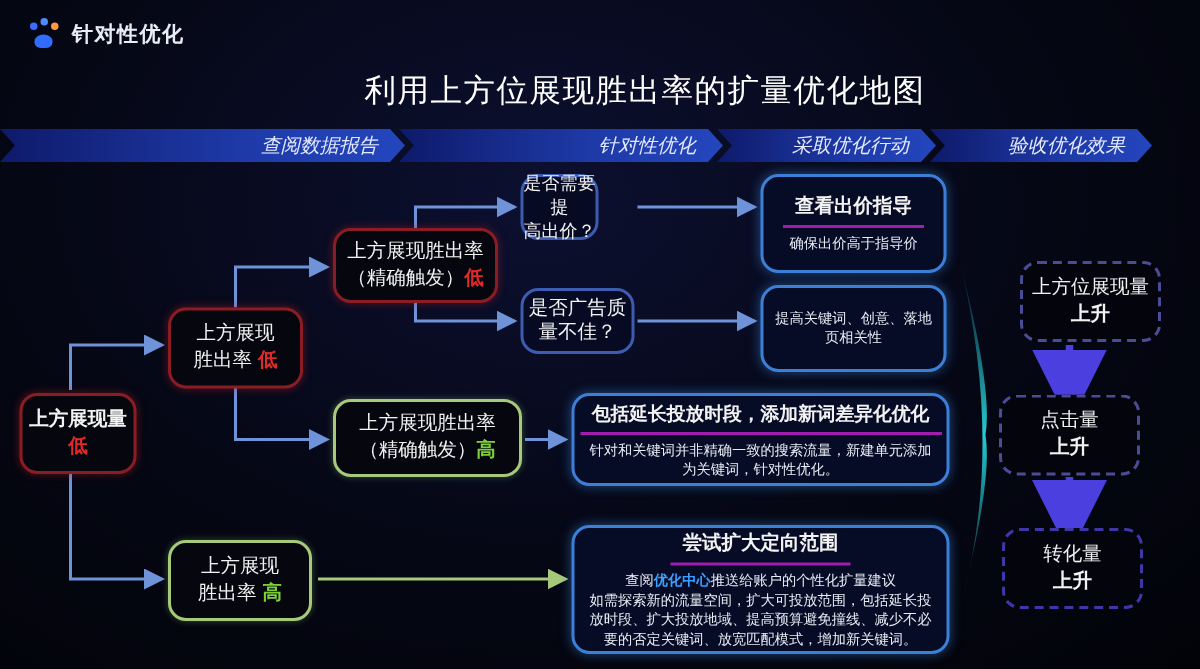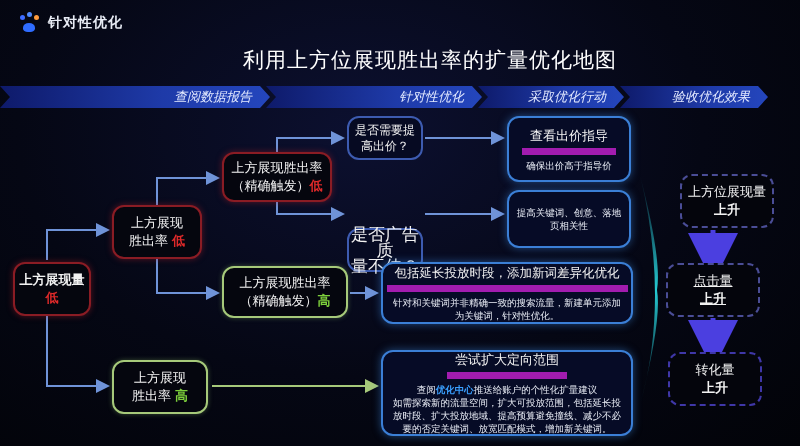--- a/index.html
+++ b/index.html
@@ -24,21 +24,21 @@
   .node{position:absolute;border-radius:12px;background:#05060e;display:flex;flex-direction:column;
     align-items:center;justify-content:center;text-align:center;font-size:13px;line-height:18px;color:#f2f2f2;box-sizing:border-box;}
   .red{border:2px solid #8a1c24;box-shadow:0 0 6px rgba(170,30,40,.5);}
   .green{border:2px solid #a6c97a;box-shadow:0 0 5px rgba(150,200,110,.35);}
   .blue{border:2px solid #3d5bb0;background:#060a22;}
   .cyan{border:2px solid #3b7fd6;background:#060b26;box-shadow:0 0 8px rgba(60,140,230,.5);}
   .dash{border:2px dashed #4a4d96;background:#04050c;}
   .low{color:#e02a2a;font-weight:bold;}
   .high{color:#7dcf3c;font-weight:bold;}
   .bold{font-weight:bold;}
-  .act-title{font-size:13px;font-weight:normal;border-bottom:7px solid #a21caf;padding:0 8px 3px;margin-bottom:4px;}
+  .act-title{font-size:13px;font-weight:bold;border-bottom:2px solid #a21caf;padding:0 8px 3px;margin-bottom:4px;}
   .act-desc{font-size:9.5px;line-height:13px;color:#e8ecf5;padding:0 6px;}
   .link{color:#3aa0ff;font-weight:bold;}
   svg.lines{position:absolute;left:0;top:0;}
 </style>
 </head>
 <body>
 
 <div class="abs logo">
   <div class="logo-mark">
     <span style="left:2px;top:3px;background:#3d6cff;"></span>
@@ -126,25 +126,25 @@
 
 <div class="node red" style="left:222px;top:152px;width:110px;height:50px;">
   <span>上方展现胜出率</span>
   <span><span>（精确触发）</span><span class="low">低</span></span>
 </div>
 <div class="node green" style="left:222px;top:266px;width:126px;height:52px;">
   <span>上方展现胜出率</span>
   <span><span>（精确触发）</span><span class="high">高</span></span>
 </div>
 
-<div class="node blue" style="left:347px;top:116px;width:76px;height:44px;font-size:12px;line-height:16px;">
+<div class="node blue" style="left:347px;top:116px;width:52px;height:44px;font-size:12px;line-height:16px;">
   <span>是否需要提</span>
   <span>高出价？</span>
 </div>
-<div class="node blue" style="left:347px;top:192px;width:76px;height:44px;font-size:17px;line-height:16px;margin-top:36px;">
+<div class="node blue" style="left:347px;top:192px;width:76px;height:44px;font-size:13px;line-height:16px;">
   <span>是否广告质</span>
   <span>量不佳？</span>
 </div>
 
 <div class="node cyan" style="left:507px;top:116px;width:124px;height:66px;">
   <div class="act-title">查看出价指导</div>
   <div class="act-desc">确保出价高于指导价</div>
 </div>
 <div class="node cyan" style="left:507px;top:190px;width:124px;height:58px;">
   <div class="act-desc">提高关键词、创意、落地页相关性</div>
@@ -158,20 +158,20 @@
   <div class="act-desc">
     <span>查阅</span><span class="link">优化中心</span><span>推送给账户的个性化扩量建议</span>
   </div>
   <div class="act-desc">如需探索新的流量空间，扩大可投放范围，包括延长投放时段、扩大投放地域、提高预算避免撞线、减少不必要的否定关键词、放宽匹配模式，增加新关键词。</div>
 </div>
 
 <div class="node dash" style="left:680px;top:174px;width:94px;height:54px;">
   <span>上方位展现量</span>
   <span class="bold">上升</span>
 </div>
-<div class="node dash" style="left:666px;top:263px;width:94px;height:54px;text-decoration:underline;">
+<div class="node dash" style="left:666px;top:263px;width:94px;height:54px;">
   <span>点击量</span>
   <span class="bold">上升</span>
 </div>
 <div class="node dash" style="left:668px;top:352px;width:94px;height:54px;border-color:#3f37a8;">
   <span>转化量</span>
   <span class="bold">上升</span>
 </div>
 
 </body></html>

